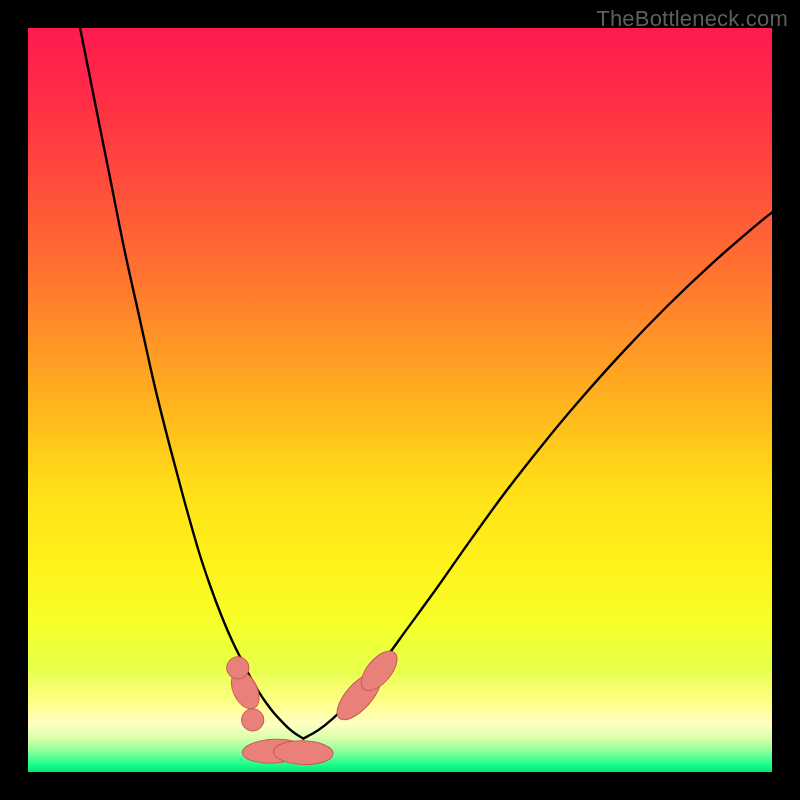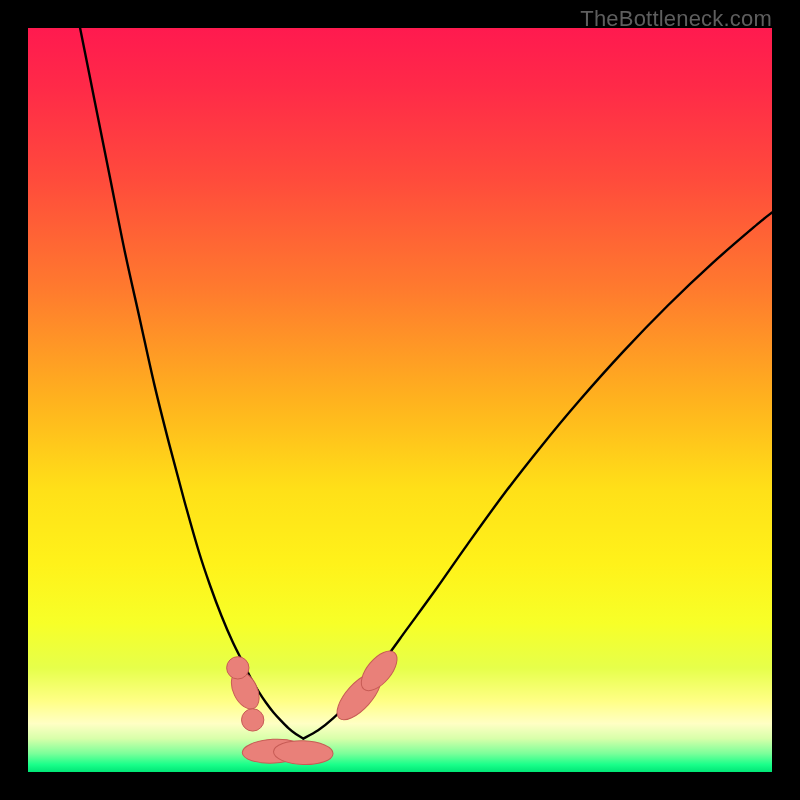--- a/index.html
+++ b/index.html
@@ -13,21 +13,21 @@
   }
   .frame {
     position: relative;
     width: 800px;
     height: 800px;
     background: #000;
   }
   .watermark {
     position: absolute;
     top: 6px;
-    right: 28px;
+    right: 12px;
     color: #5e5e5e;
     font-size: 22px;
     font-weight: 400;
     letter-spacing: 0.2px;
     z-index: 10;
   }
   .plot-wrap {
     position: absolute;
     left: 28px;
     top: 28px;

